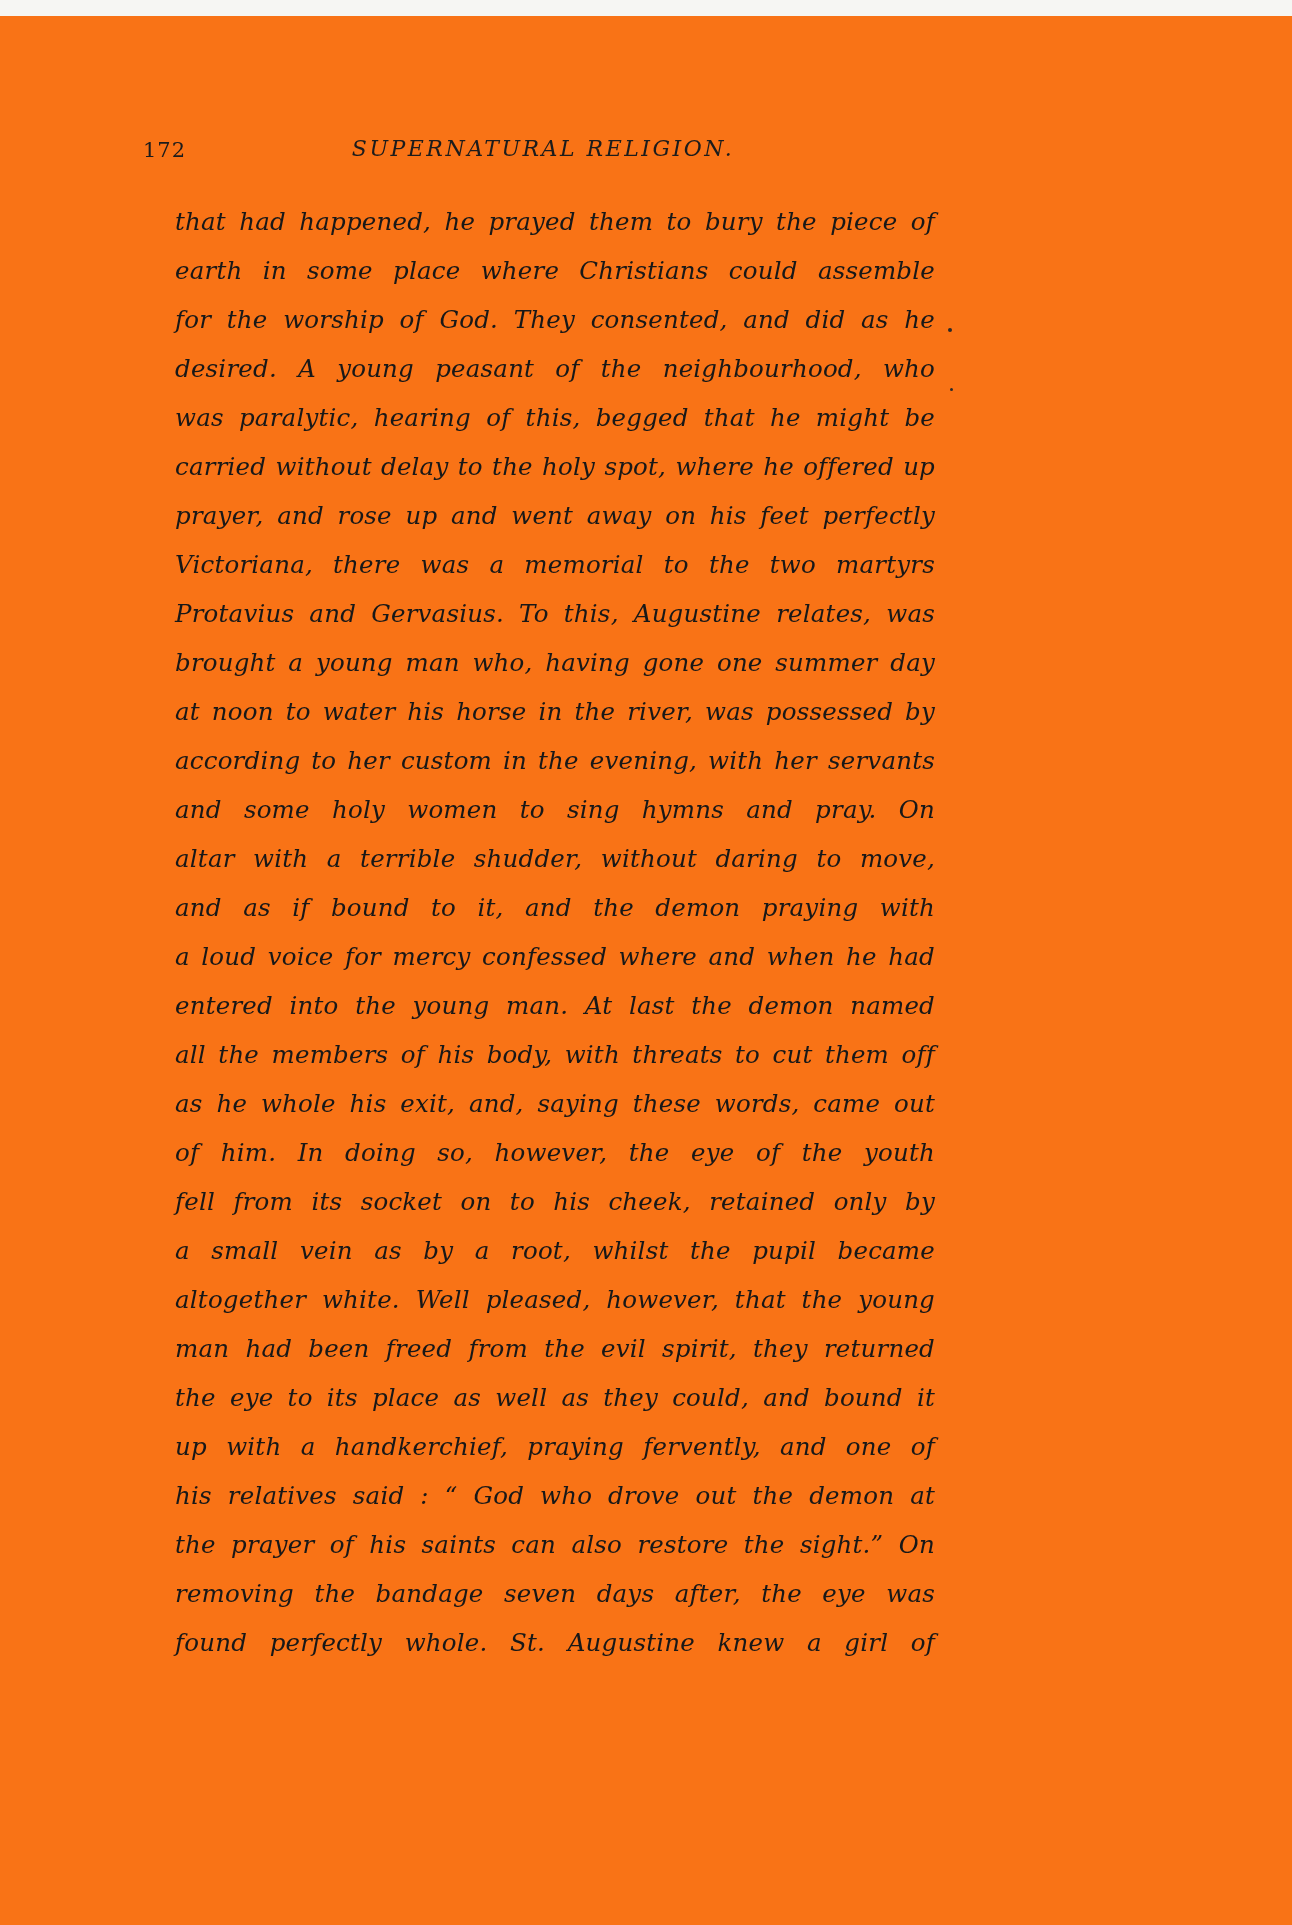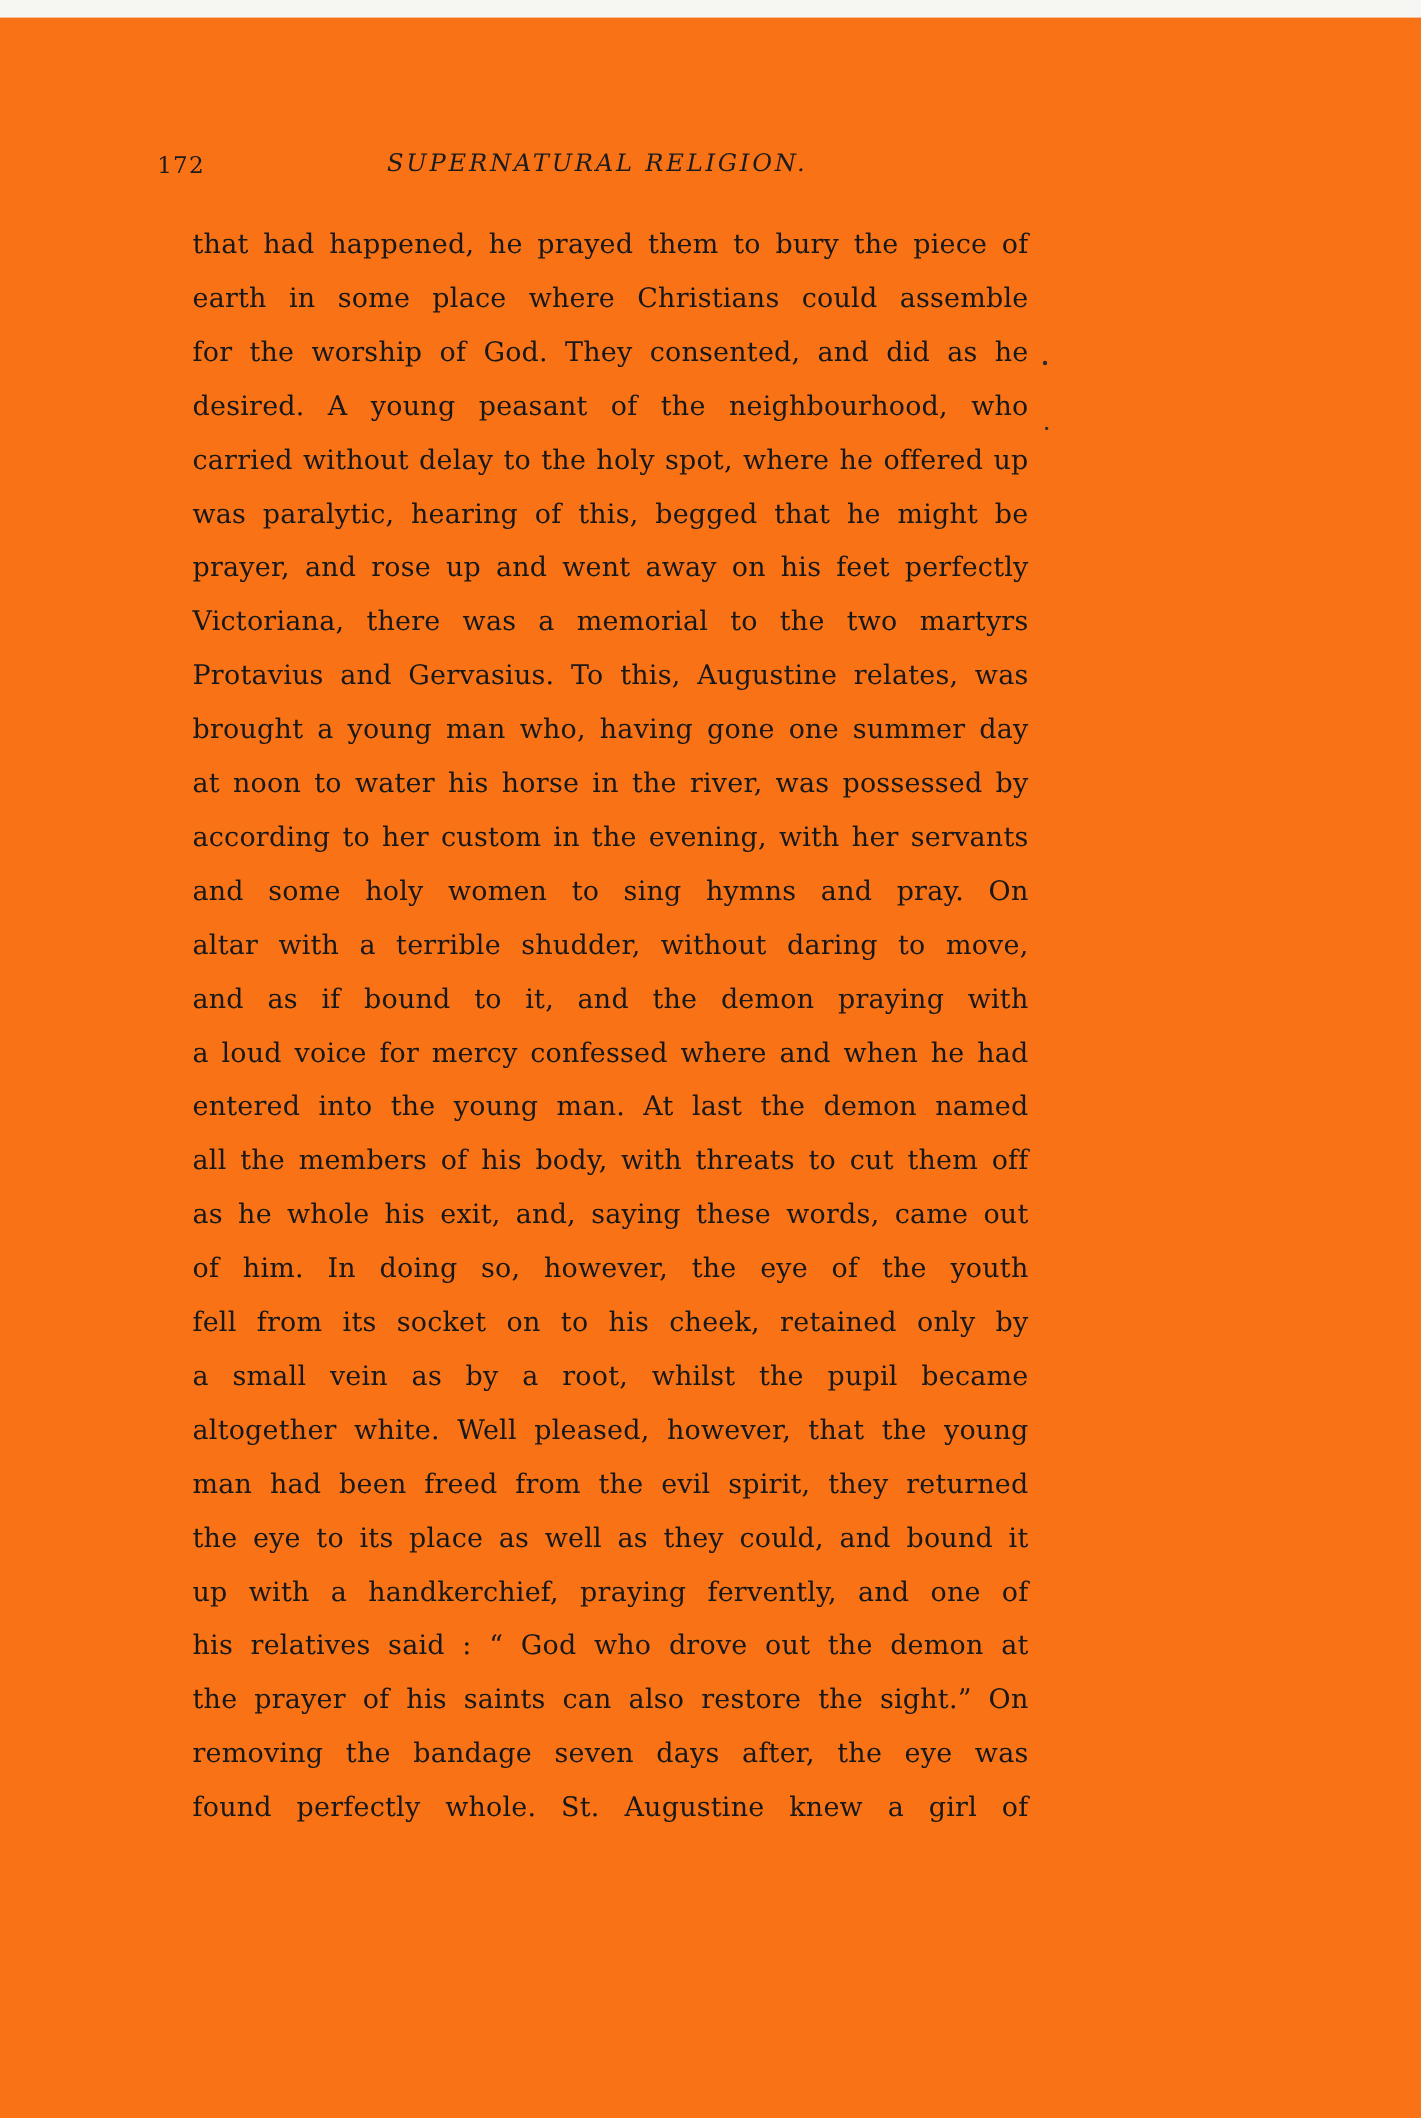--- a/index.html
+++ b/index.html
@@ -42,20 +42,21 @@
     font-size: 22px;
     letter-spacing: 2.5px;
     color: #1c1c1c;
     font-style: italic;
   }
   .text-block {
     position: absolute;
     left: 175px;
     top: 181px;
     width: 760px;
+    font-style: italic;
   }
   .text-line {
     height: 49px;
     line-height: 49px;
     font-size: 24.5px;
     text-align: justify;
     text-align-last: justify;
     white-space: normal;
     color: #181818;
     letter-spacing: 0.2px;
@@ -85,22 +86,22 @@
   <div class="running-head">
     <span class="page-number">172</span>
     <span class="head-title">SUPERNATURAL RELIGION.</span>
   </div>
 
   <div class="text-block">
     <div class="text-line">that had happened, he prayed them to bury the piece of</div>
     <div class="text-line">earth in some place where Christians could assemble</div>
     <div class="text-line">for the worship of God.  They consented, and did as he</div>
     <div class="text-line">desired.  A young peasant of the neighbourhood, who</div>
+    <div class="text-line">was paralytic, hearing of this, begged that he might be</div>
     <div class="text-line">carried without delay to the holy spot, where he offered up</div>
-    <div class="text-line">was paralytic, hearing of this, begged that he might be</div>
     <div class="text-line">prayer, and rose up and went away on his feet perfectly</div>
     <div class="text-line">Victoriana, there was a memorial to the two martyrs</div>
     <div class="text-line">Protavius and Gervasius.  To this, Augustine relates, was</div>
     <div class="text-line">brought a young man who, having gone one summer day</div>
     <div class="text-line">at noon to water his horse in the river, was possessed by</div>
     <div class="text-line">according to her custom in the evening, with her servants</div>
     <div class="text-line">and some holy women to sing hymns and pray.  On</div>
     <div class="text-line">altar with a terrible shudder, without daring to move,</div>
     <div class="text-line">and as if bound to it, and the demon praying with</div>
     <div class="text-line">a loud voice for mercy confessed where and when he had</div>

